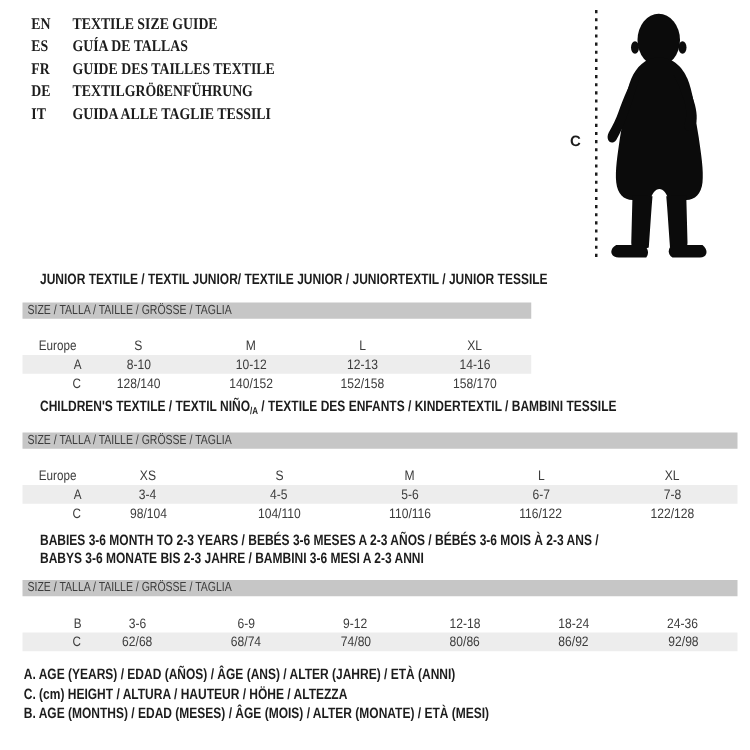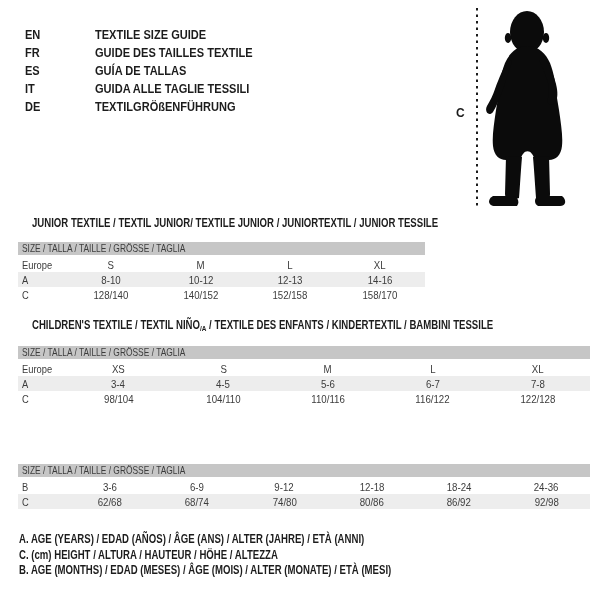--- a/index.html
+++ b/index.html
@@ -5,77 +5,77 @@
   html,body{margin:0;padding:0;}
   body{font-family:"Liberation Sans","DejaVu Sans",sans-serif;background:#fff;}
   .canvas{position:relative;width:600px;height:600px;background:#fff;overflow:hidden;}
 
   
   .cx{display:inline-block;transform:scaleX(0.8);transform-origin:0 50%;white-space:nowrap;}
   .cxc{display:inline-block;transform:scaleX(0.88);transform-origin:50% 50%;white-space:nowrap;}
   .cxl{display:inline-block;transform:scaleX(0.85);transform-origin:0 50%;white-space:nowrap;}
 
   
-  .lang-list{position:absolute;left:25px;top:26px;}
+  .lang-list{position:absolute;left:25px;top:10px;font-family:Liberation Serif, serif;}
   .lang-row{display:flex;line-height:18px;font-size:13px;font-weight:700;color:var(--title);}
   .lang-code{width:33px;flex:0 0 33px;}
-  .lang-title{flex:1;margin-left:37px;}
+  .lang-title{flex:1;}
 
   
   .fig-svg{position:absolute;left:470px;top:0;width:130px;height:212px;}
   .ink{fill:var(--silhouette);}
   .cut{fill:#ffffff;}
   .hline{stroke:var(--title);stroke-width:2;stroke-dasharray:2.5 4;fill:none;}
   .height-label{position:absolute;left:456px;top:106px;font-size:12px;font-weight:700;color:var(--title);}
 
   
   .sec-title{position:absolute;left:32px;font-size:12px;font-weight:700;color:var(--title);line-height:14px;white-space:nowrap;}
   .sub{font-size:8px;vertical-align:-2px;}
 
   
   .tbl{position:absolute;}
   .band{height:13px;line-height:13px;background:var(--band);color:var(--text);
-        font-size:10.5px;padding-left:4px;margin-bottom:2px;}
+        font-size:10.5px;padding-left:4px;margin-bottom:14px;}
   .trow{display:grid;height:15px;align-items:center;font-size:11px;color:var(--text);}
   .cols4{grid-template-columns:48px repeat(4,1fr);}
   .cols5{grid-template-columns:48px repeat(5,1fr);}
   .cols6{grid-template-columns:48px repeat(6,1fr);}
   .alt{background:var(--alt_row);}
-  .rl{padding-left:4px;text-align:left;overflow:visible;}
+  .rl{padding-left:4px;text-align:right;overflow:visible;}
   .cc{text-align:center;}
 
   
   .legend{position:absolute;left:19px;top:532px;}
   .legend-line{line-height:15.5px;font-size:12px;font-weight:700;color:var(--title);white-space:nowrap;}
 </style>
 </head>
 <body>
 
 <div class="canvas">
 
   <div class="lang-list">
     <div class="lang-row">
       <span class="lang-code"><span class="cxl">EN</span></span>
       <span class="lang-title"><span class="cxl">TEXTILE SIZE GUIDE</span></span>
     </div>
     <div class="lang-row">
+      <span class="lang-code"><span class="cxl">ES</span></span>
+      <span class="lang-title"><span class="cxl">GUÍA DE TALLAS</span></span>
+    </div>
+    <div class="lang-row">
       <span class="lang-code"><span class="cxl">FR</span></span>
       <span class="lang-title"><span class="cxl">GUIDE DES TAILLES TEXTILE</span></span>
     </div>
     <div class="lang-row">
-      <span class="lang-code"><span class="cxl">ES</span></span>
-      <span class="lang-title"><span class="cxl">GUÍA DE TALLAS</span></span>
+      <span class="lang-code"><span class="cxl">DE</span></span>
+      <span class="lang-title"><span class="cxl">TEXTILGRÖßENFÜHRUNG</span></span>
     </div>
     <div class="lang-row">
       <span class="lang-code"><span class="cxl">IT</span></span>
       <span class="lang-title"><span class="cxl">GUIDA ALLE TAGLIE TESSILI</span></span>
-    </div>
-    <div class="lang-row">
-      <span class="lang-code"><span class="cxl">DE</span></span>
-      <span class="lang-title"><span class="cxl">TEXTILGRÖßENFÜHRUNG</span></span>
     </div>
   </div>
 
   <span class="height-label">C</span>
   <svg class="fig-svg" viewBox="0 0 130 212" aria-hidden="true">
     <line class="hline" x1="7" y1="8" x2="7" y2="206"></line>
     <ellipse class="ink" cx="57" cy="32" rx="17" ry="21"></ellipse>
     <ellipse class="ink" cx="38" cy="38" rx="3.2" ry="5"></ellipse>
     <ellipse class="ink" cx="76" cy="38" rx="3.2" ry="5"></ellipse>
     <path class="ink" d="M57,46 C46,46 39,54 35,63 C31,73 29,86 28,98 L26,110 C24,124 22,136 23,146 C24,155 29,160 36,160 L79,160 C86,160 91,155 92,146 C93,136 91,124 89,110 L87,98 C86,86 84,73 80,63 C76,54 69,46 57,46 Z"></path>
@@ -140,20 +140,24 @@
     <div class="trow cols5">
       <span class="rl"><span class="cxl">C</span></span>
       <span class="cc"><span class="cxc">98/104</span></span>
       <span class="cc"><span class="cxc">104/110</span></span>
       <span class="cc"><span class="cxc">110/116</span></span>
       <span class="cc"><span class="cxc">116/122</span></span>
       <span class="cc"><span class="cxc">122/128</span></span>
     </div>
   </div>
 
+  <div class="sec-title" style="top:425px">
+    <span class="cx">BABIES 3-6 MONTH TO 2-3 YEARS / BEBÉS 3-6 MESES A 2-3 AÑOS / BÉBÉS 3-6 MOIS À 2-3 ANS /</span><br>
+    <span class="cx">BABYS 3-6 MONATE BIS 2-3 JAHRE / BAMBINI 3-6 MESI A 2-3 ANNI</span>
+  </div>
   <div class="tbl" style="left:18px;top:464px;width:572px">
     <div class="band"><span class="cx">SIZE / TALLA / TAILLE / GRÖSSE / TAGLIA</span></div>
     <div class="trow cols6">
       <span class="rl"><span class="cxl">B</span></span>
       <span class="cc"><span class="cxc">3-6</span></span>
       <span class="cc"><span class="cxc">6-9</span></span>
       <span class="cc"><span class="cxc">9-12</span></span>
       <span class="cc"><span class="cxc">12-18</span></span>
       <span class="cc"><span class="cxc">18-24</span></span>
       <span class="cc"><span class="cxc">24-36</span></span>

